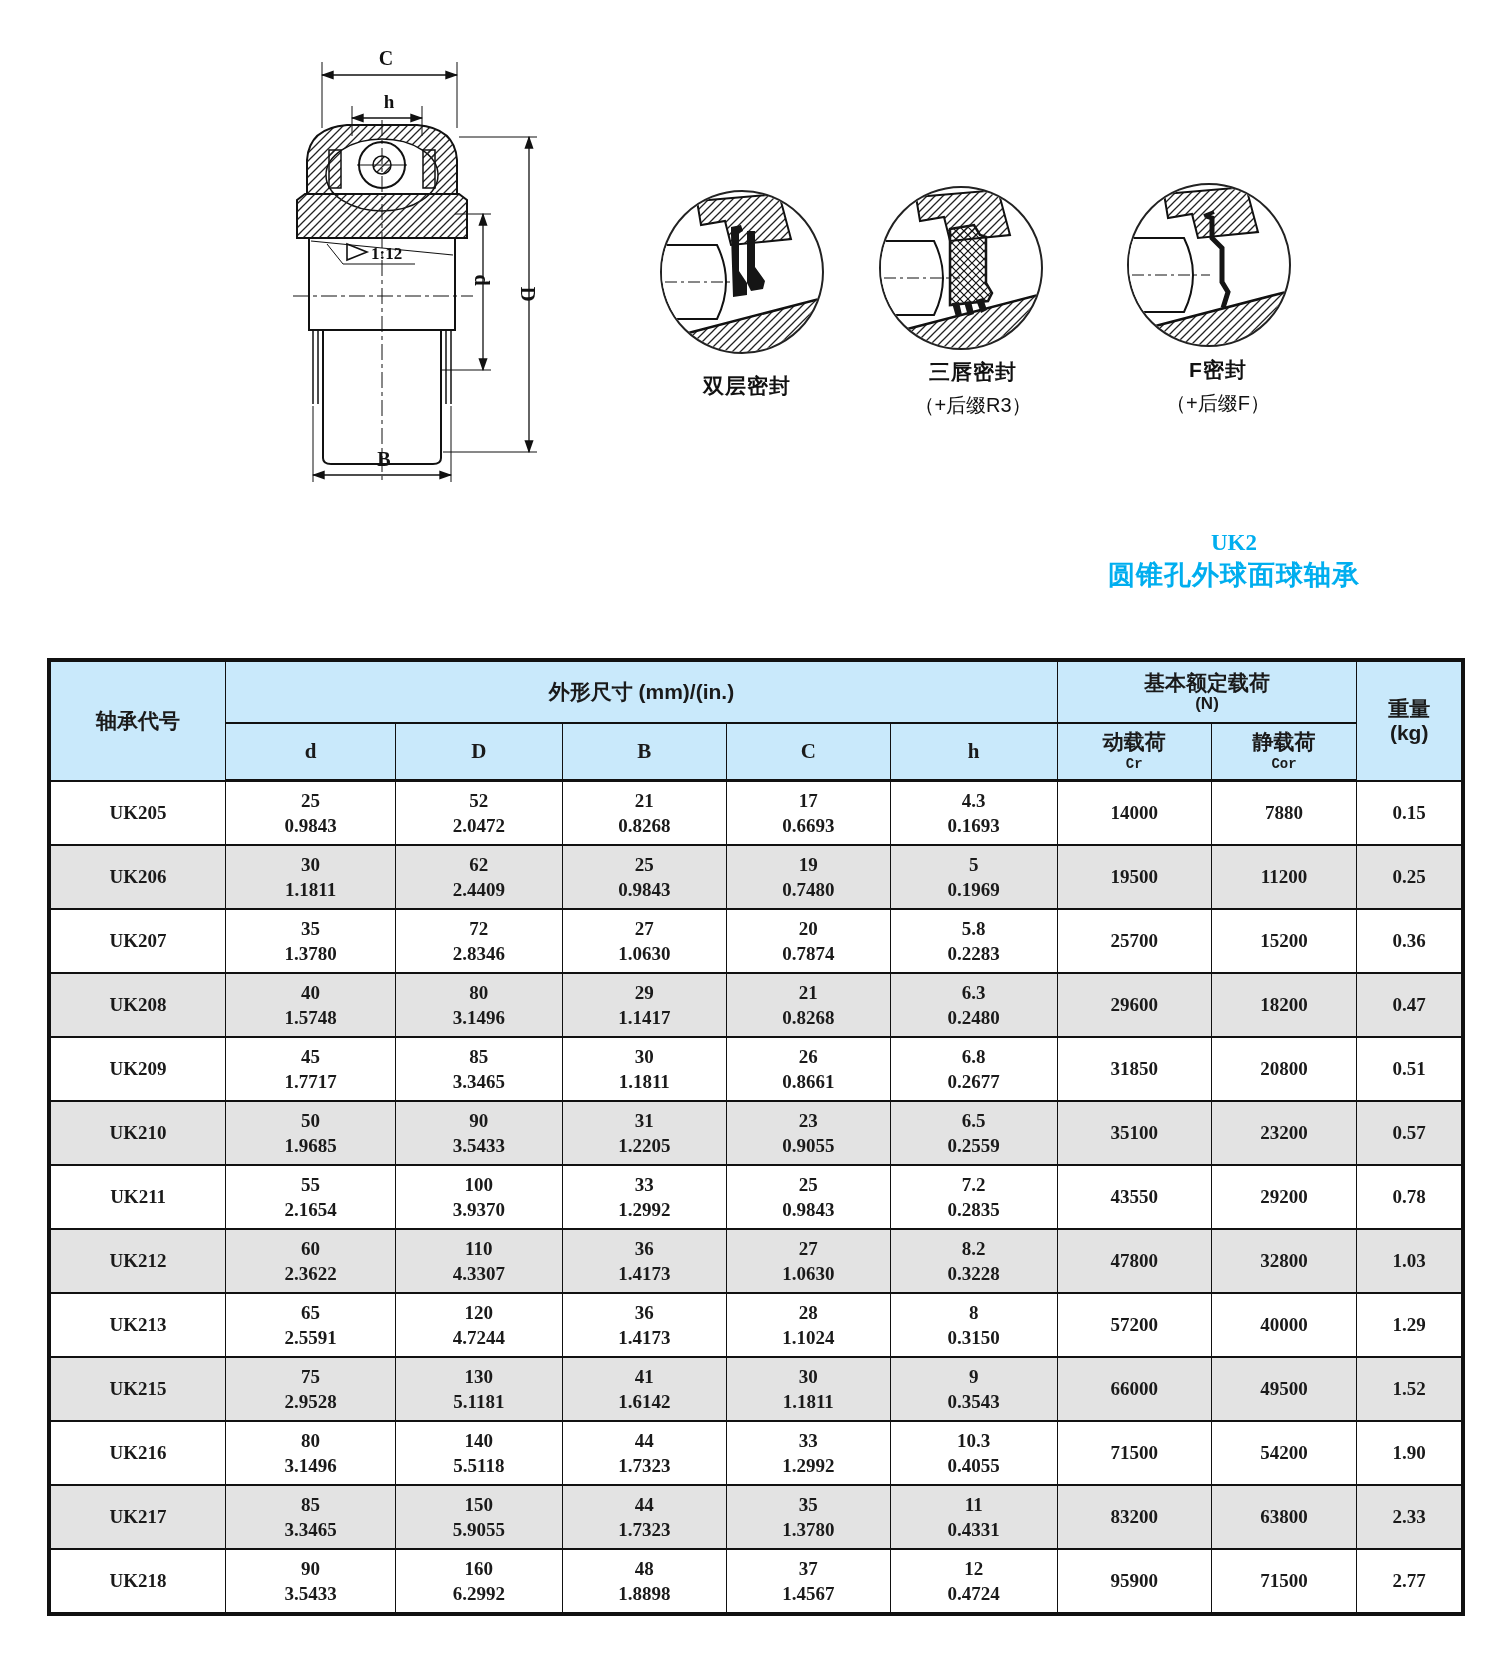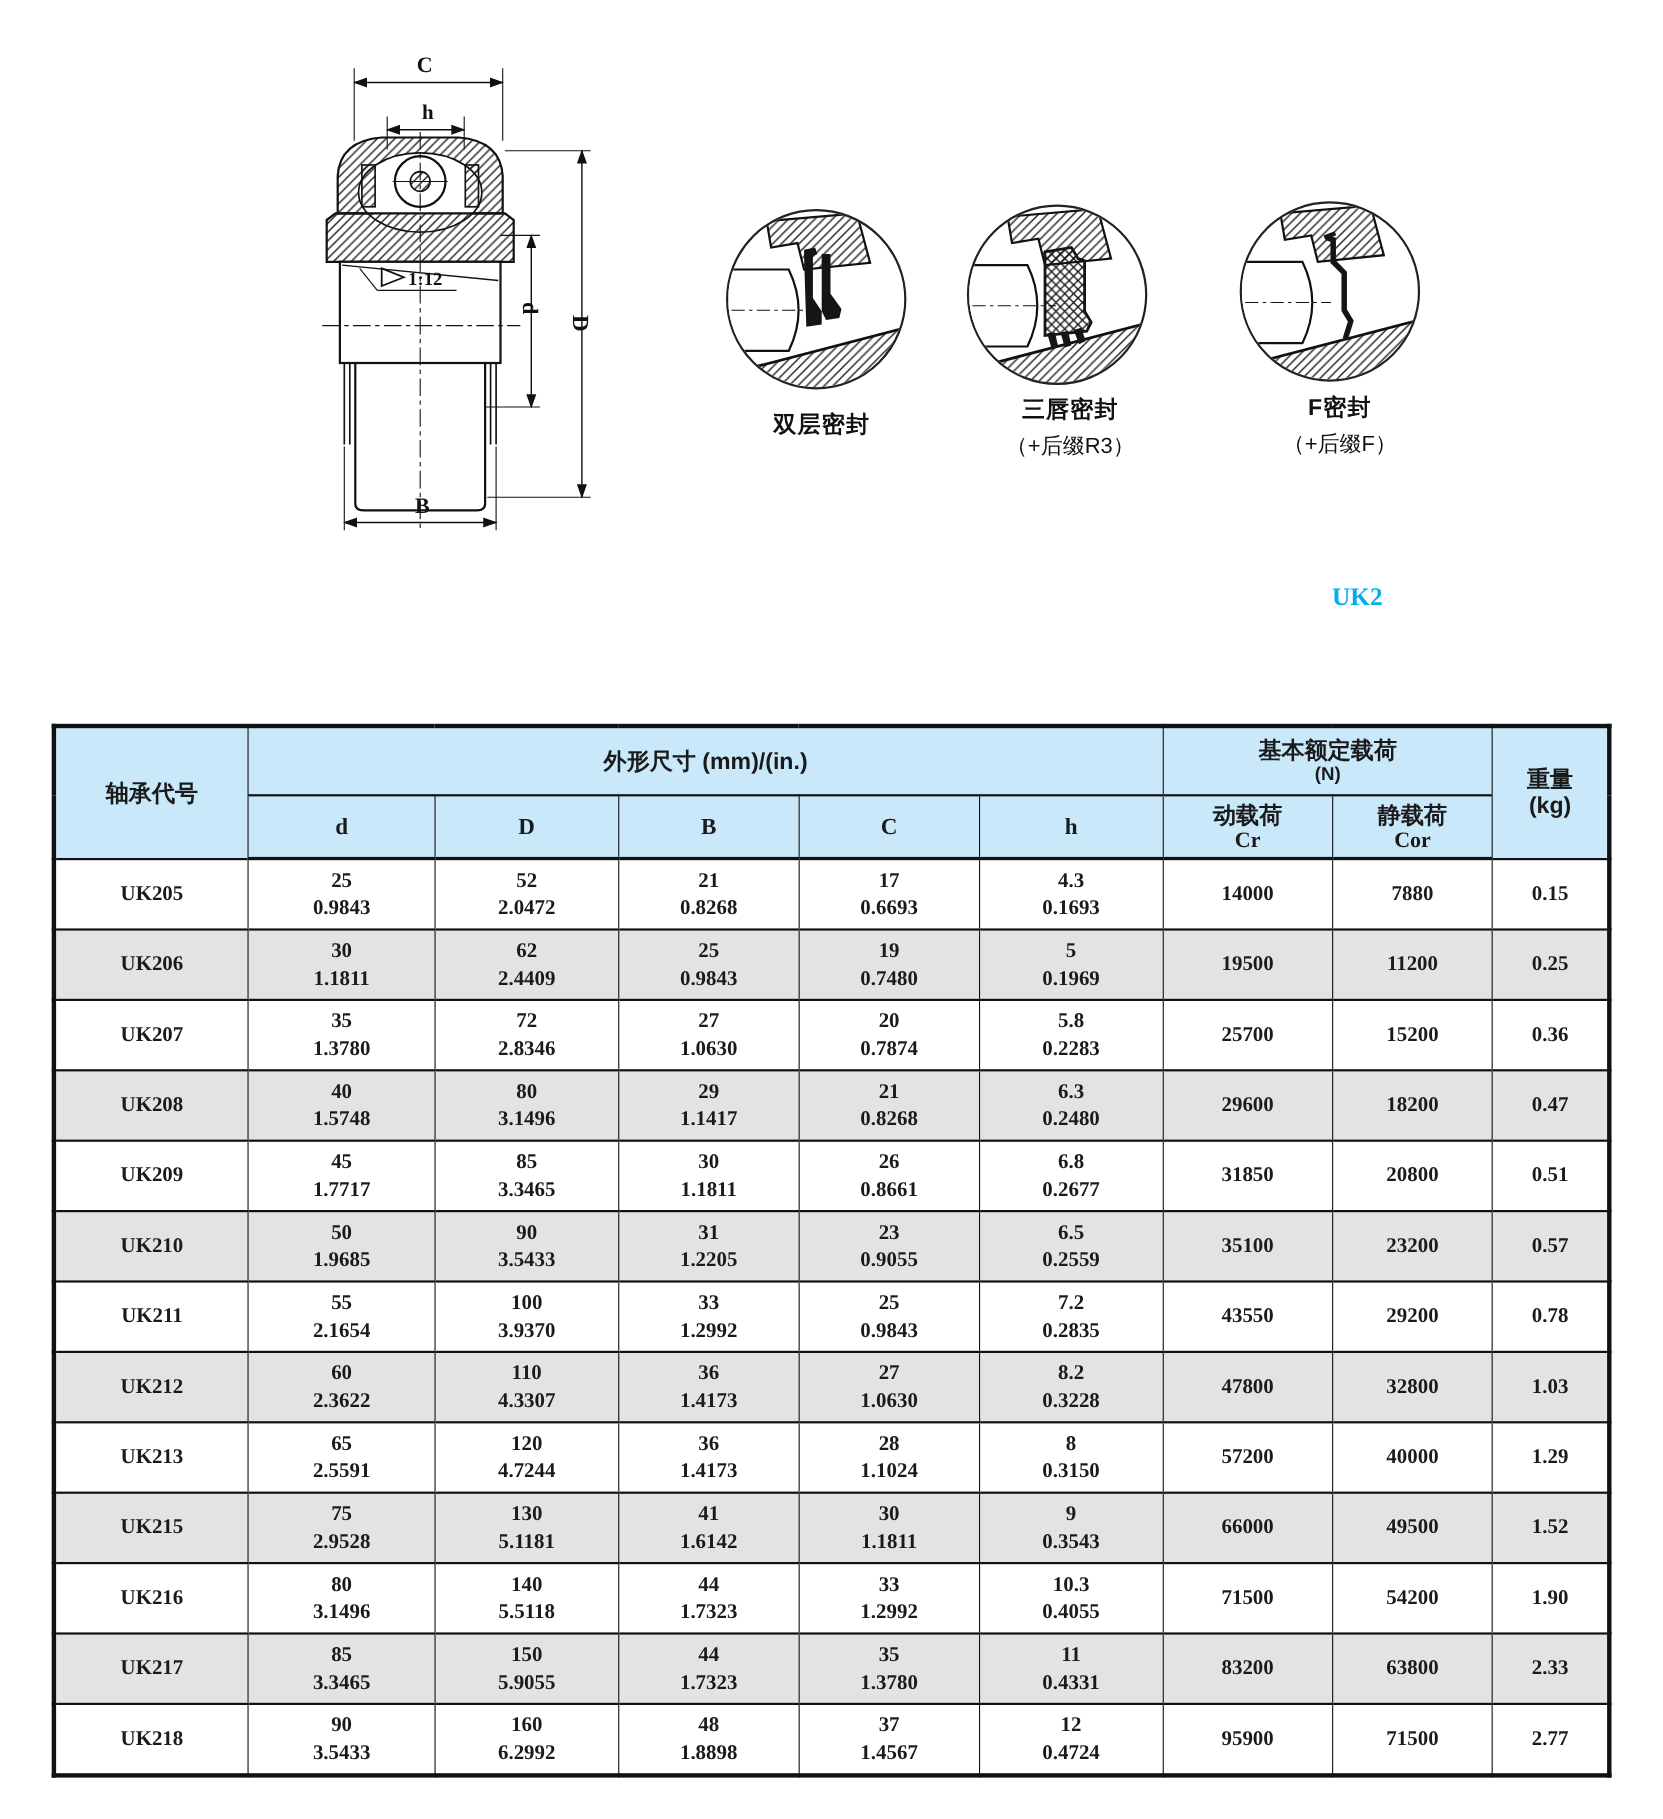--- a/index.html
+++ b/index.html
@@ -23,21 +23,21 @@
   #spec-table{position:absolute;left:47px;top:658px;width:1418px;border-collapse:collapse;
               table-layout:fixed;border:4px solid #111;}
   #spec-table th,#spec-table td{border:2px solid #111;border-left-width:1px;border-right-width:1px;
               text-align:center;vertical-align:middle;padding:0;}
   #spec-table thead th{background:#c9e9fb;font-size:21px;font-weight:bold;}
   #spec-table thead tr.subhead th{border-bottom:3px solid #111;height:55px;}
   #spec-table thead tr.grouphead th{height:60px;}
   th .unit{font-size:17px;font-weight:bold;line-height:18px;}
   th .t{line-height:24px;}
   th.dimletter{font-family:"Liberation Serif","DejaVu Serif",serif;font-size:23px;}
-  th .sym{font-size:20px;line-height:20px;font-family:Liberation Serif, serif;}
+  th .sym{font-size:14px;line-height:20px;font-family:Liberation Mono, monospace;}
 
   #spec-table tbody td{height:62px;font-family:"Liberation Serif","DejaVu Serif",serif;
       font-size:19px;font-weight:bold;}
   #spec-table tbody tr.alt td{background:#e3e3e3;}
   td.code{font-family:"Liberation Sans","DejaVu Sans",sans-serif;font-size:20px;font-weight:bold;}
   td.dim div{line-height:25px;}
   td.wt{font-weight:normal;font-size:19px;}
   td.wt.wb{font-weight:bold;}
 </style>
 </head>
@@ -167,20 +167,21 @@
   </svg>
 
   <div class="seal-caption" style="left:652px;top:372px;width:190px">双层密封</div>
   <div class="seal-caption" style="left:878px;top:358px;width:190px">三唇密封</div>
   <div class="seal-note" style="left:868px;top:392px;width:210px">（+后缀R3）</div>
   <div class="seal-caption" style="left:1123px;top:356px;width:190px">F密封</div>
   <div class="seal-note" style="left:1113px;top:390px;width:210px">（+后缀F）</div>
 
   <div id="title-block">
     <div id="title-line1">UK2</div>
+    <div id="title-line2">圆锥孔外球面球轴承</div>
   </div>
 
   <table id="spec-table">
     <colgroup>
       <col style="width:12.5%">
         <col style="width:12.0%">
         <col style="width:11.8%">
       <col style="width:11.6%">
         <col style="width:11.6%">
         <col style="width:11.8%">

